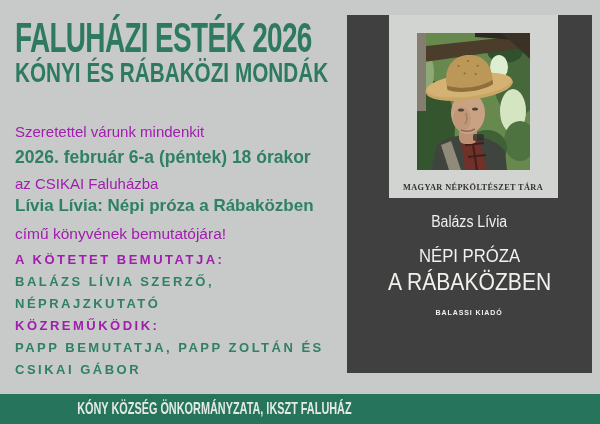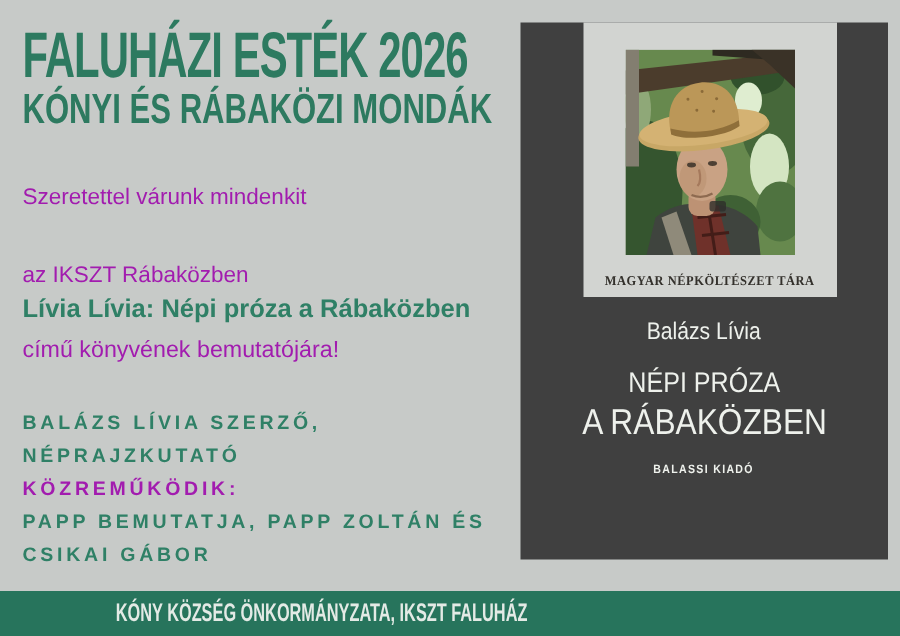--- a/index.html
+++ b/index.html
@@ -50,24 +50,26 @@
 <div class="poster">
 
   <div class="abs title">
     <span class="sq">FALUHÁZI ESTÉK 2026</span>
   </div>
   <div class="abs subtitle">
     <span class="sq">KÓNYI ÉS RÁBAKÖZI MONDÁK</span>
   </div>
 
   <div class="abs line intro t-dark">Szeretettel várunk mindenkit</div>
-  <div class="abs line venue t-dark">az IKSZT Rábaközben</div>
+  <div class="abs line date t-green">2026. február 6-a (péntek) 18 órakor</div>
+  <div class="abs line venue t-dark">az CSIKAI Faluházba</div>
   <div class="abs line bookline t-green">Lívia Lívia: Népi próza a Rábaközben</div>
   <div class="abs line suffix t-dark">című könyvének bemutatójára!</div>
 
+  <div class="abs caps t-dark" style="top:253px">A KÖTETET BEMUTATJA:</div>
   <div class="abs caps t-green" style="top:275px">BALÁZS LÍVIA SZERZŐ,</div>
   <div class="abs caps t-green" style="top:297px">NÉPRAJZKUTATÓ</div>
   <div class="abs caps t-dark" style="top:319px">KÖZREMŰKÖDIK:</div>
   <div class="abs caps t-green" style="top:341px">PAPP BEMUTATJA, PAPP ZOLTÁN ÉS</div>
   <div class="abs caps t-green" style="top:363px">CSIKAI GÁBOR</div>
 
   <div class="abs book">
     <div class="panel">
       <div class="photo">
         <svg viewBox="0 0 113 137" width="113" height="137" preserveAspectRatio="none">

